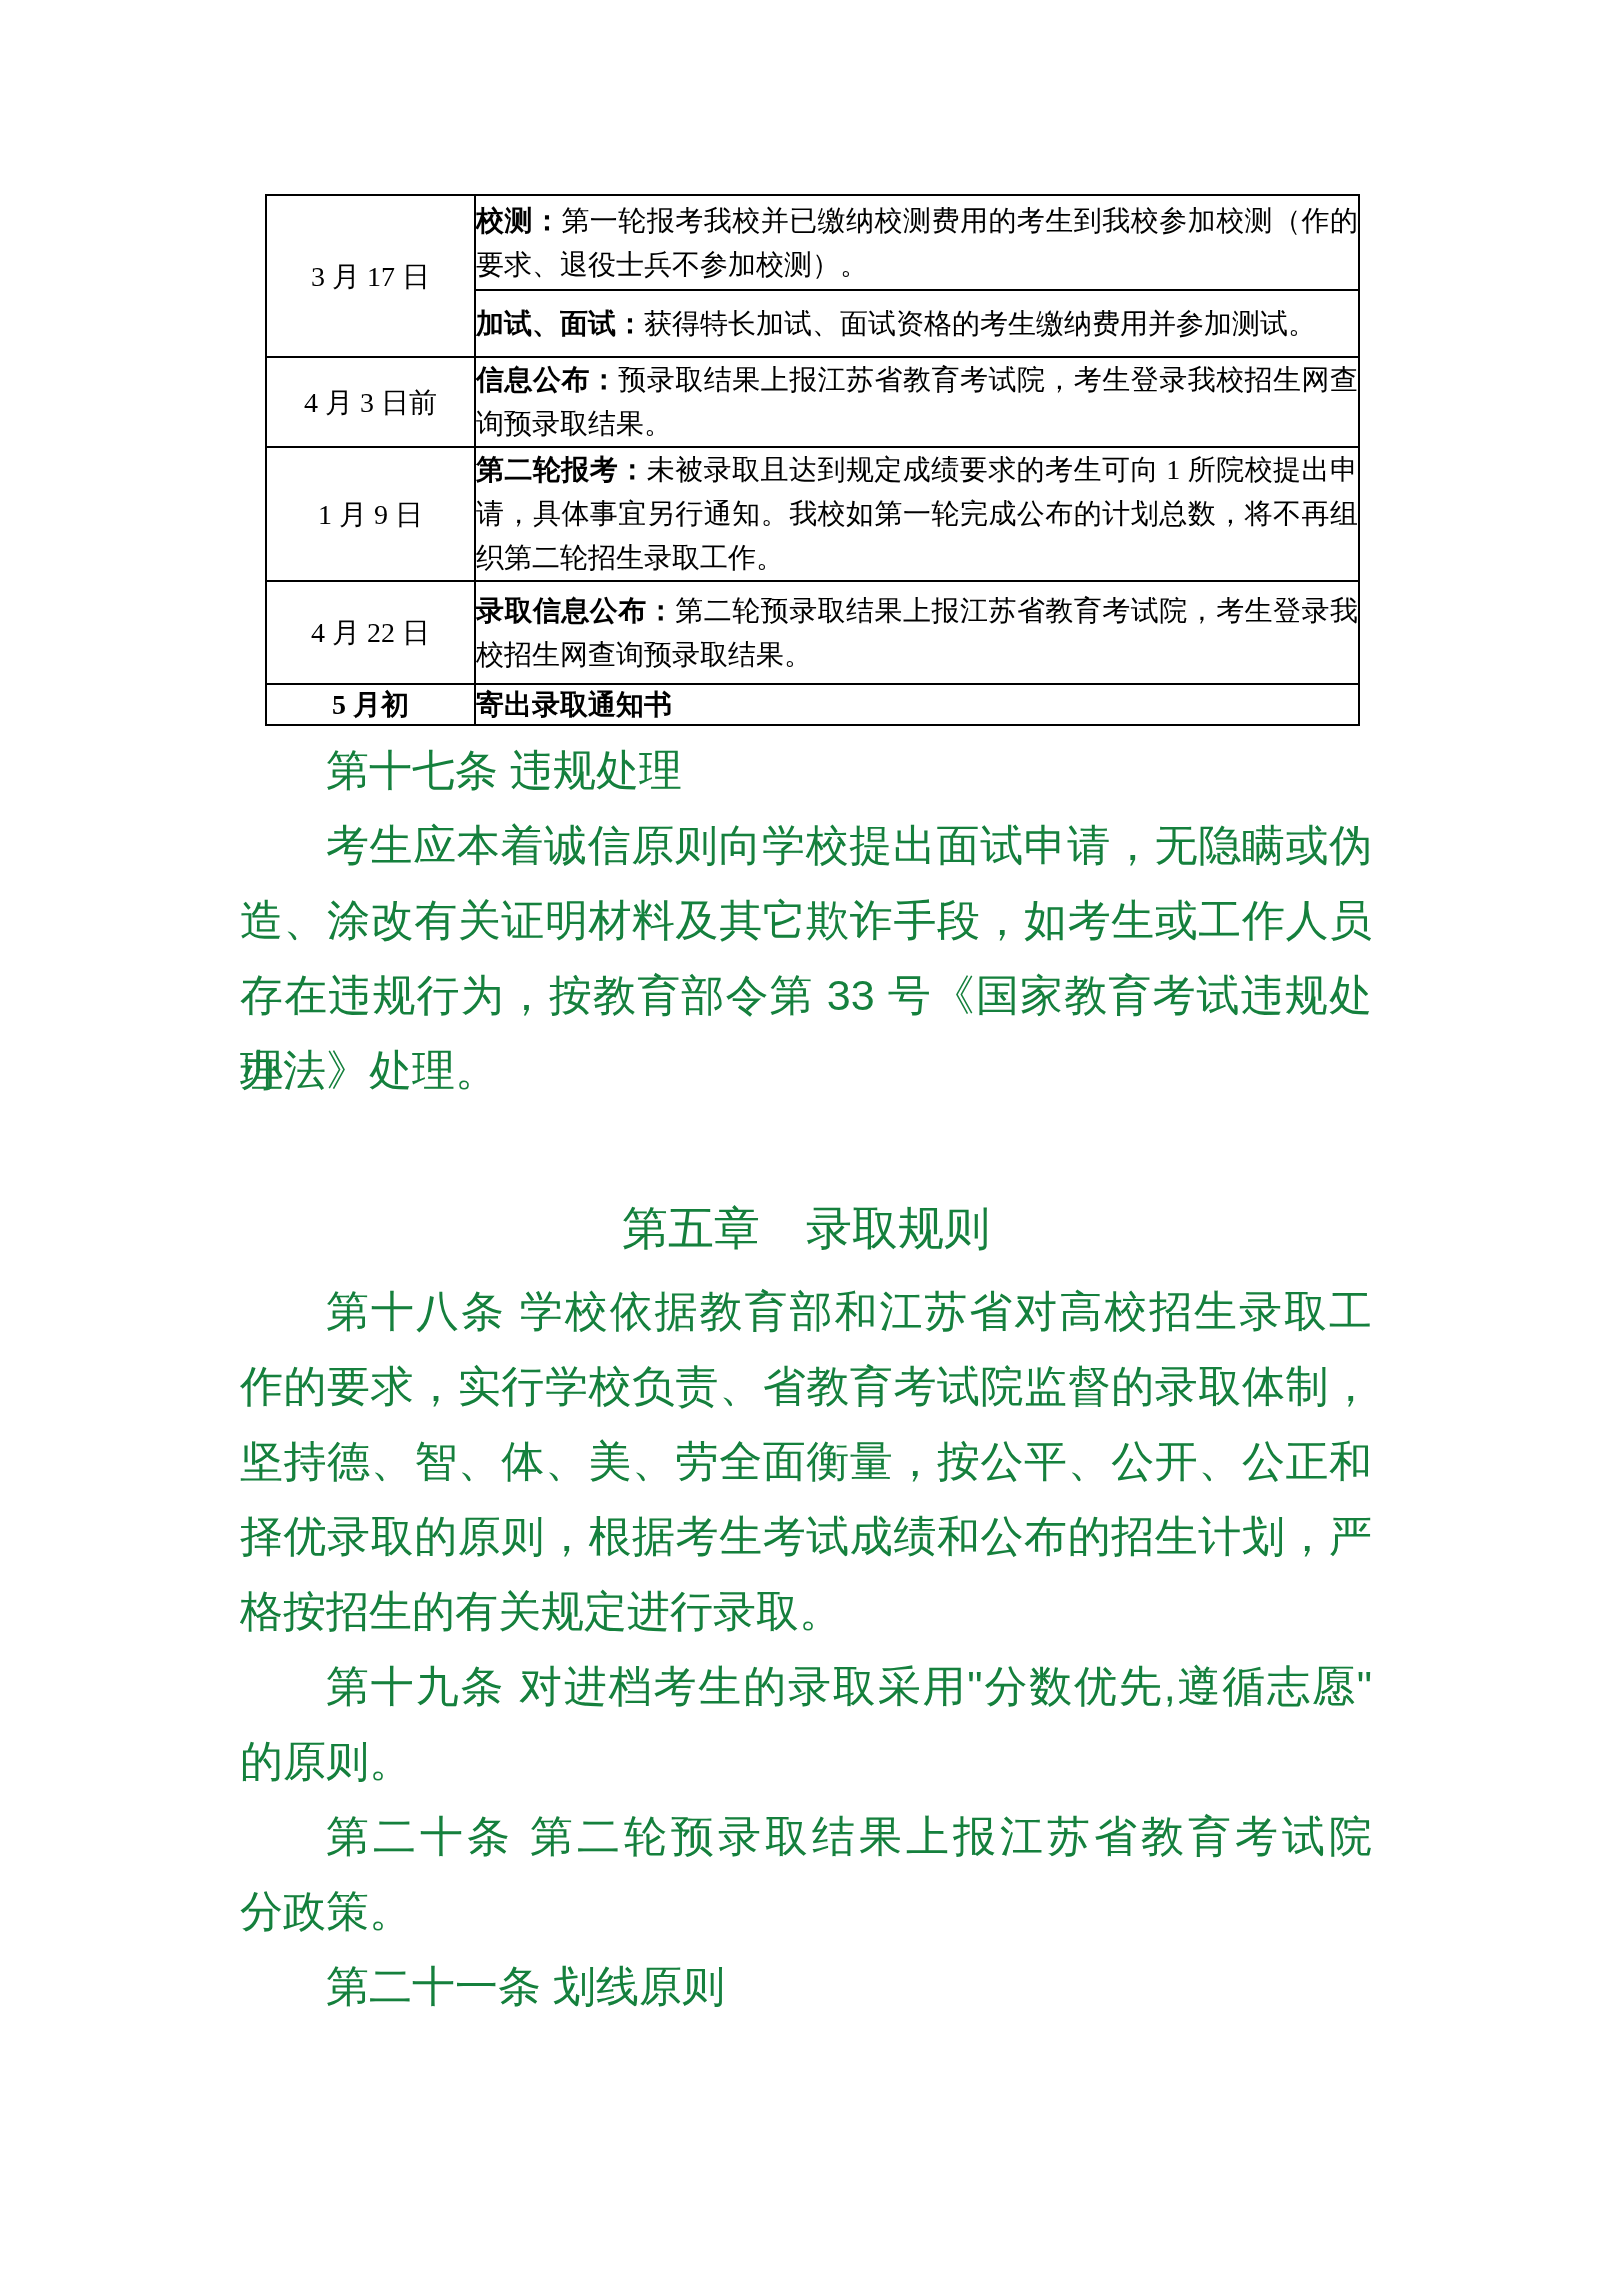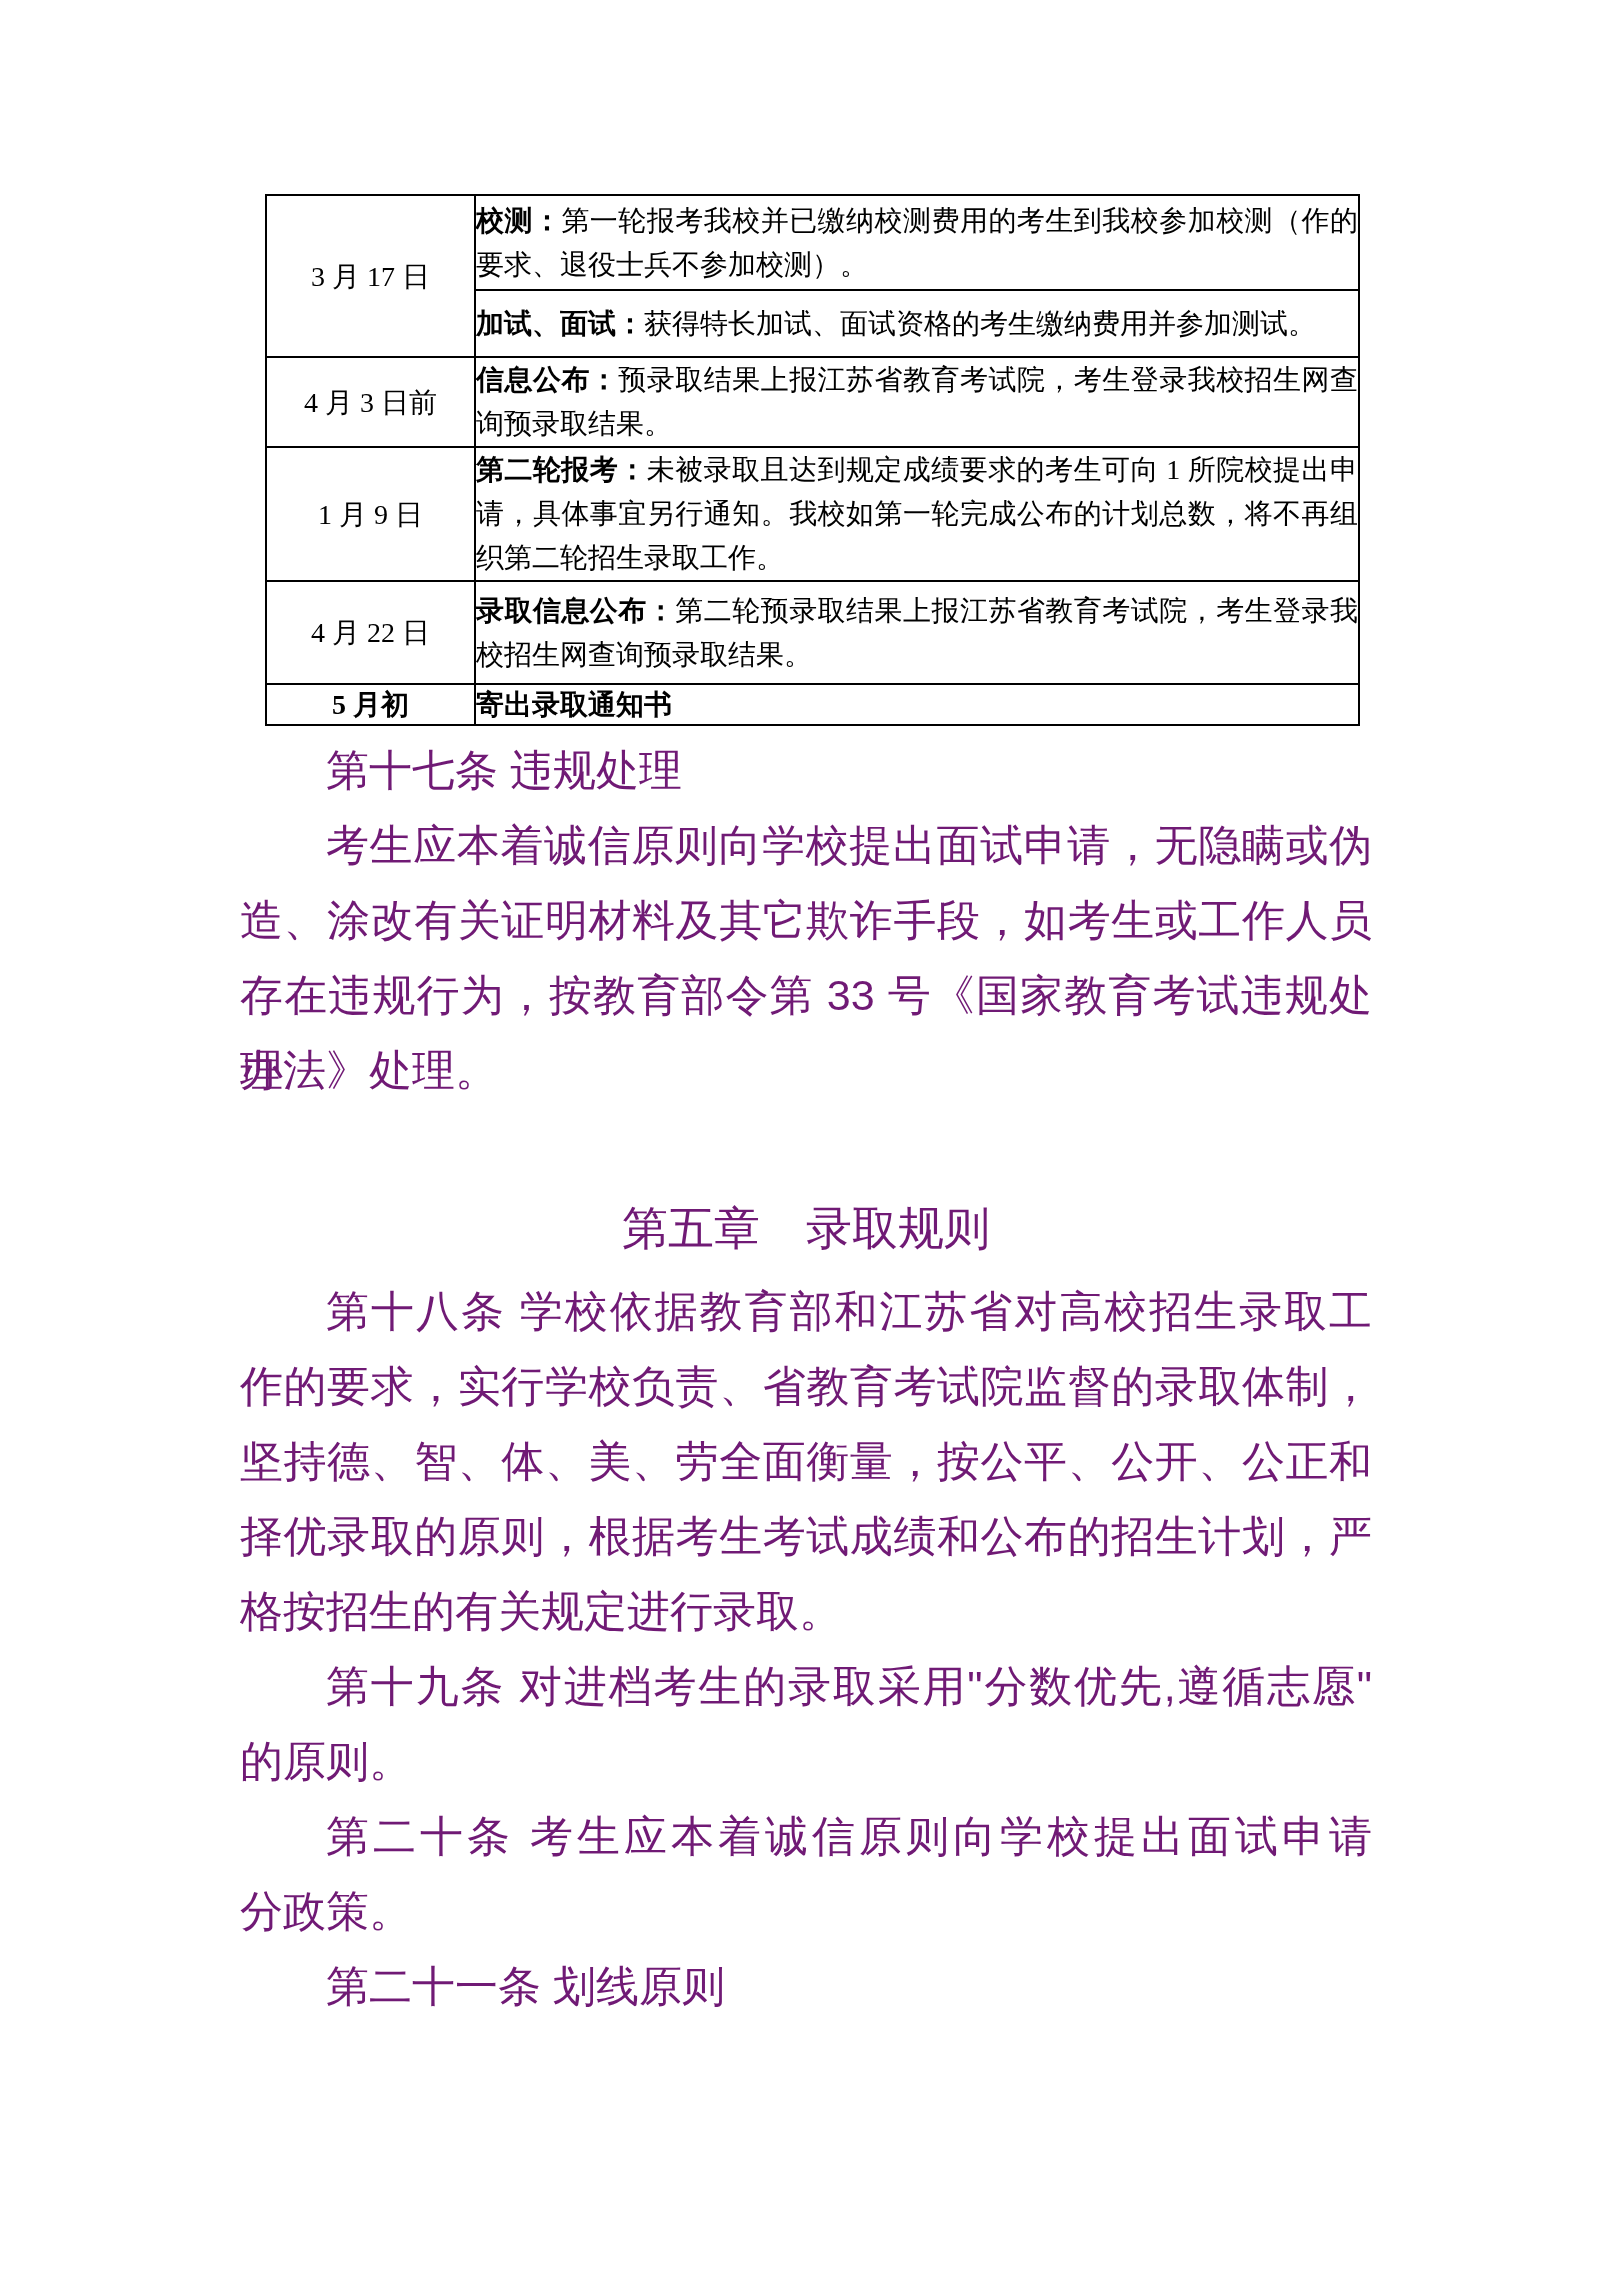--- a/index.html
+++ b/index.html
@@ -55,21 +55,21 @@
   }
 
   
   .bodytext {
     position: absolute;
     left: 240px;
     top: 733px;
     width: 1132px;
     font-family: "Liberation Sans", sans-serif;
     font-size: 43px;
-    color: #701a75;
+    color: #15803d;
   }
   .ln {
     height: 75px;
     line-height: 75px;
     white-space: normal;
   }
   .ind { text-indent: 86px; }
   .j {
     text-align: justify;
     text-align-last: justify;
@@ -131,20 +131,20 @@
 
     <div class="ln ind j">第十八条 学校依据教育部和江苏省对高校招生录取工</div>
     <div class="ln j">作的要求，实行学校负责、省教育考试院监督的录取体制，</div>
     <div class="ln j">坚持德、智、体、美、劳全面衡量，按公平、公开、公正和</div>
     <div class="ln j">择优录取的原则，根据考生考试成绩和公布的招生计划，严</div>
     <div class="ln">格按招生的有关规定进行录取。</div>
 
     <div class="ln ind j">第十九条 对进档考生的录取采用"分数优先,遵循志愿"</div>
     <div class="ln">的原则。</div>
 
-    <div class="ln ind j">第二十条 考生应本着诚信原则向学校提出面试申请</div>
+    <div class="ln ind j">第二十条 第二轮预录取结果上报江苏省教育考试院</div>
     <div class="ln">分政策。</div>
 
     <div class="ln ind">第二十一条 划线原则</div>
   </div>
 
 </div>
 
 
 </body></html>

